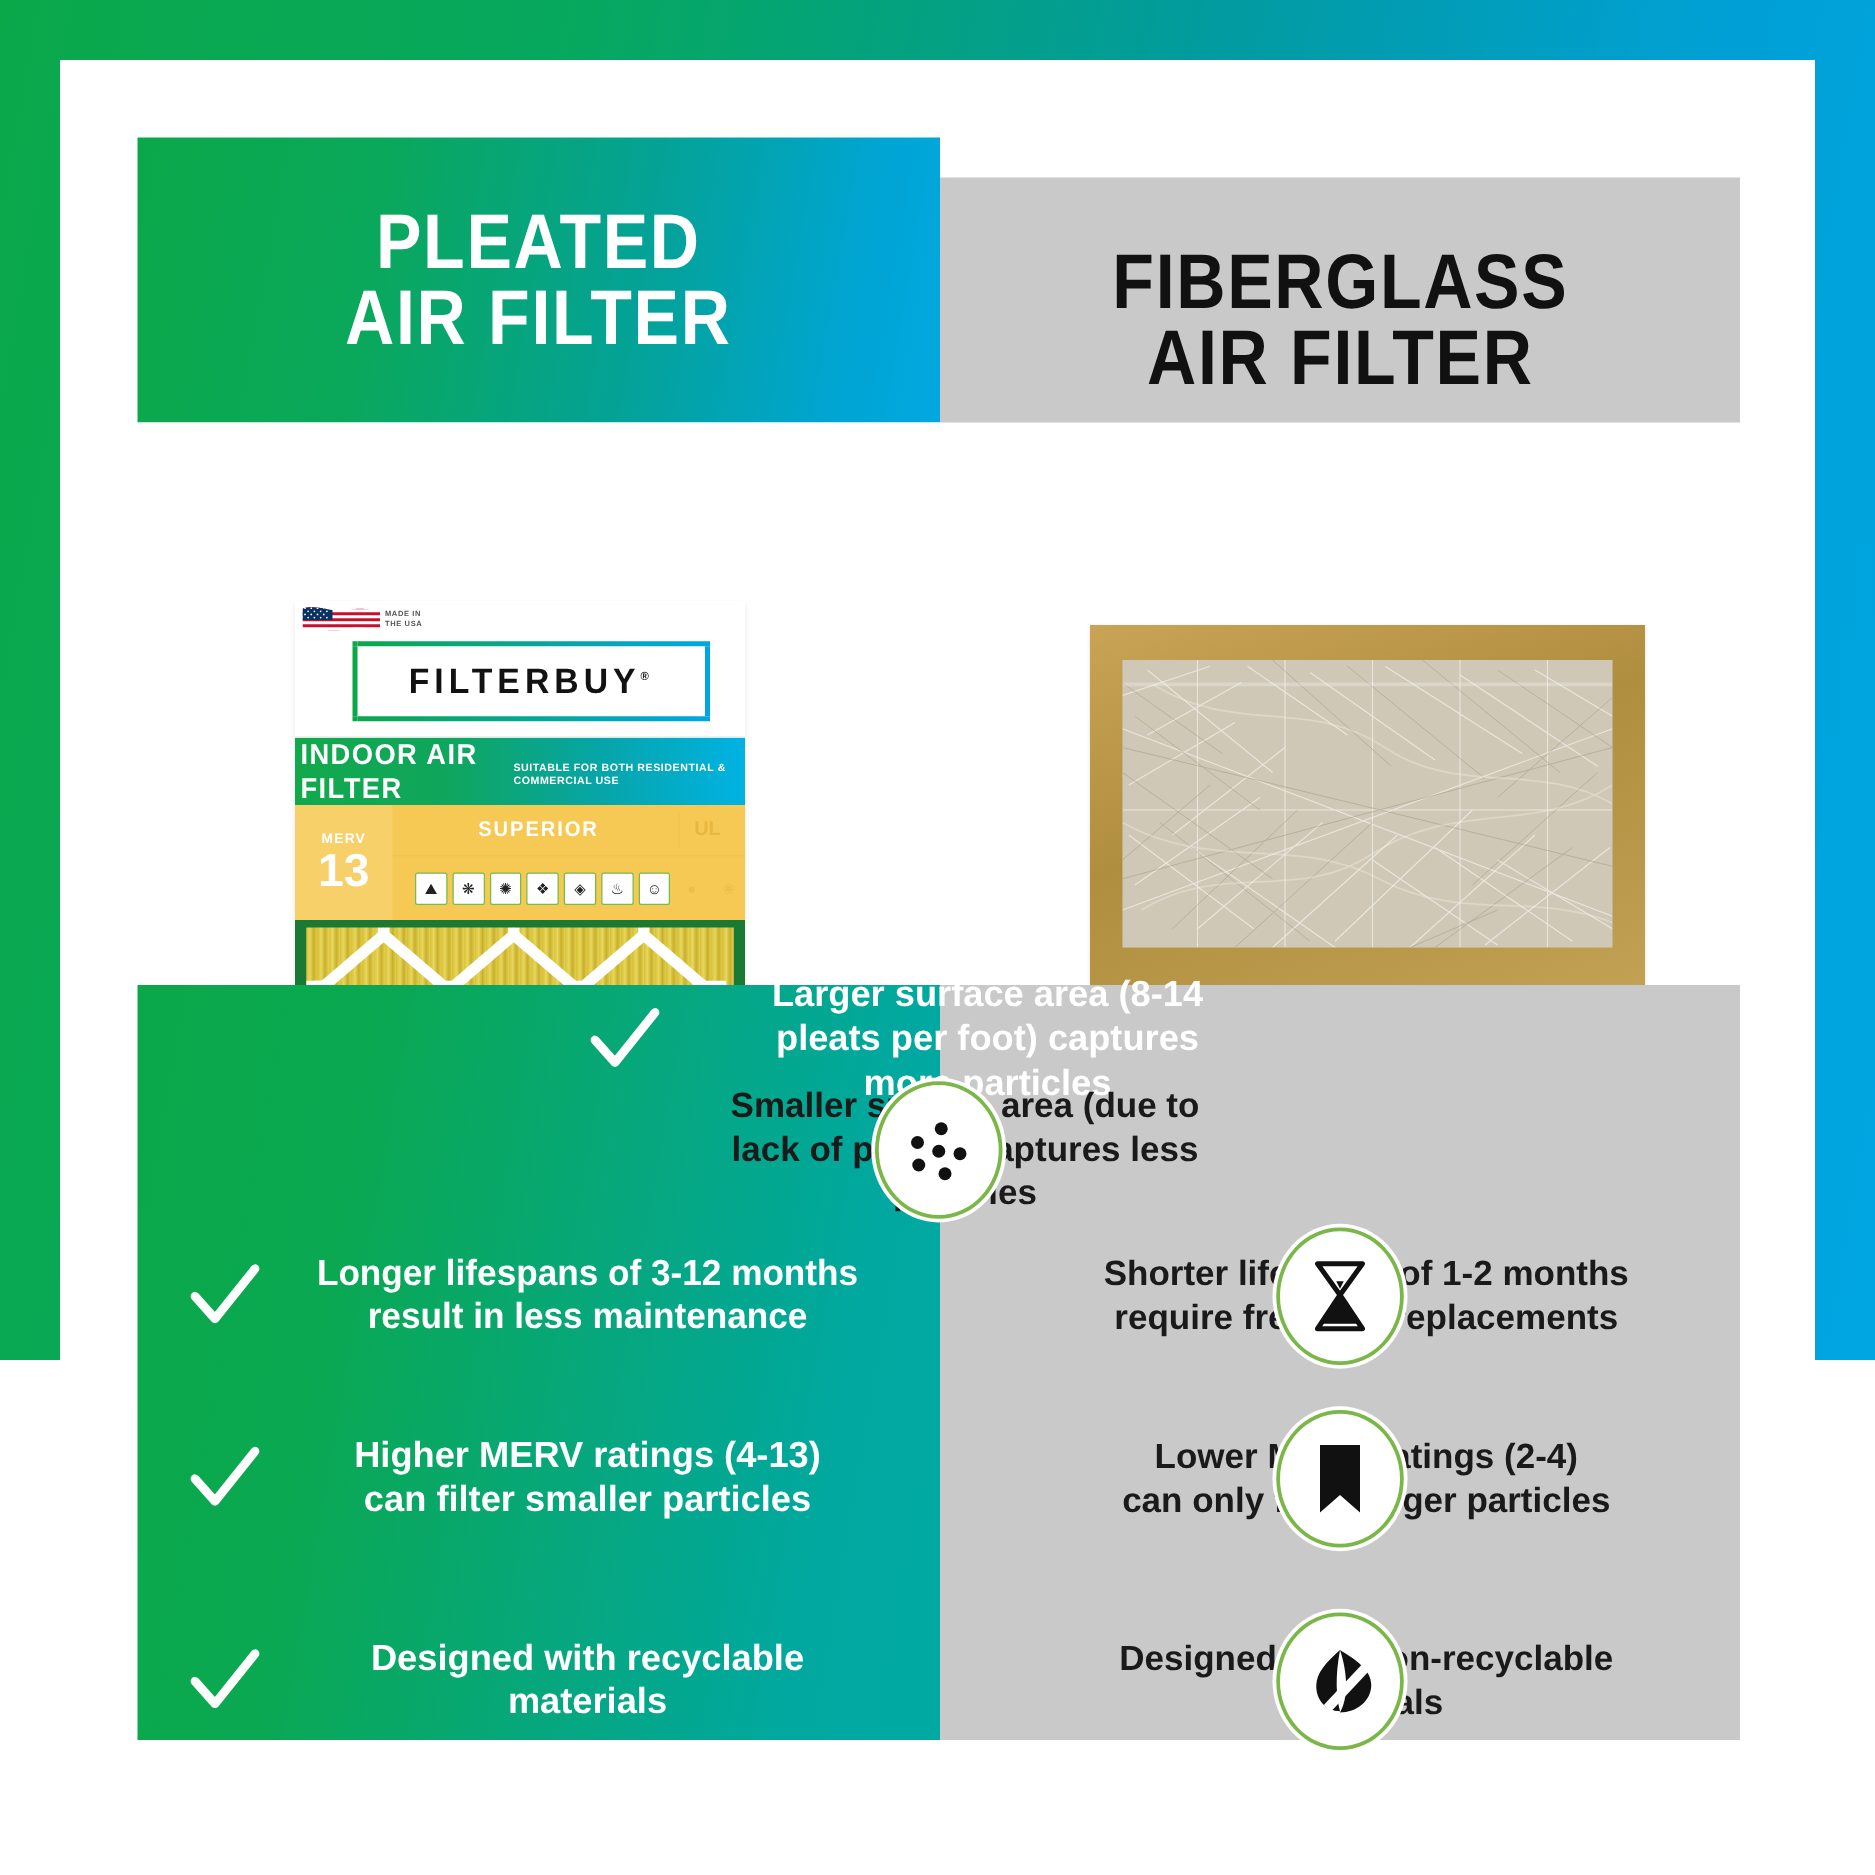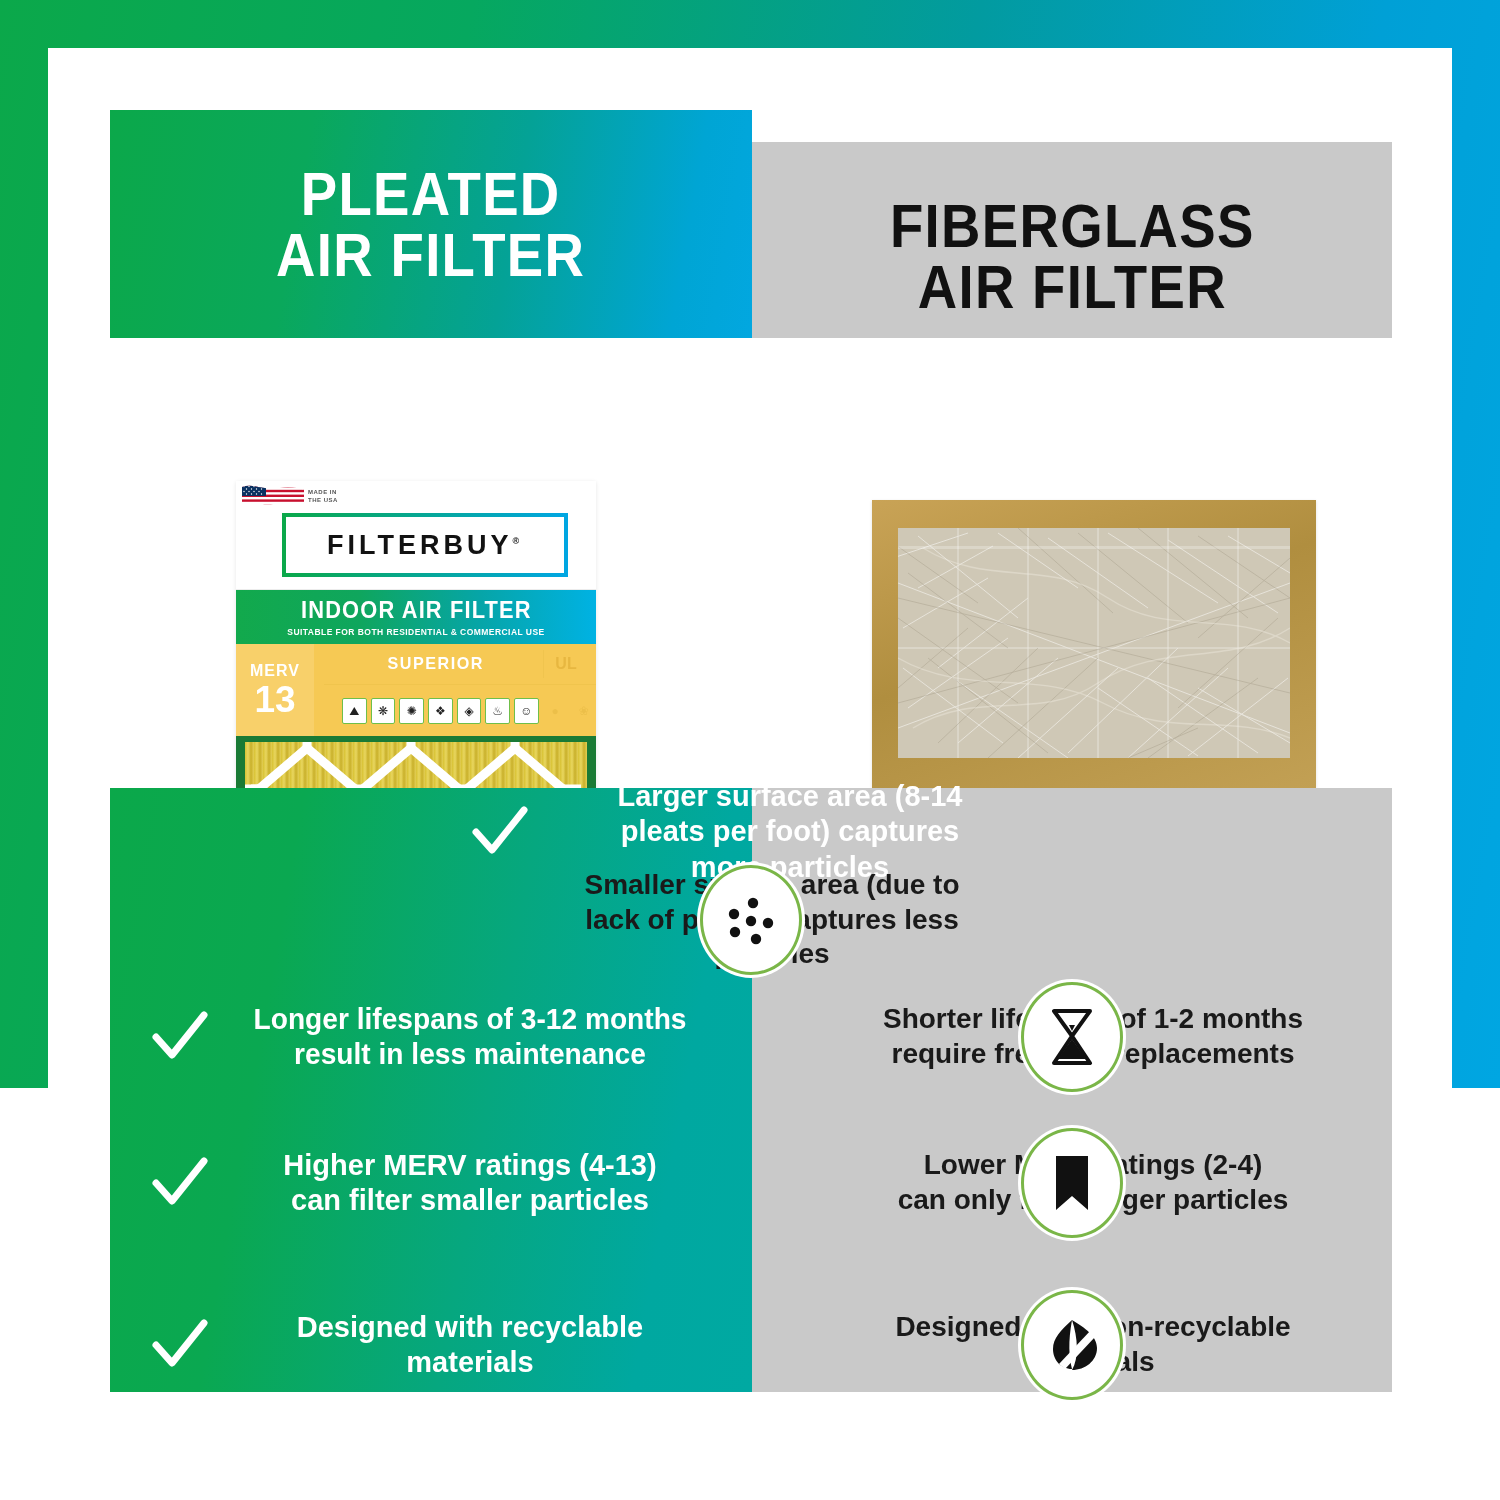--- a/index.html
+++ b/index.html
@@ -94,40 +94,40 @@
   }
   .logo-text{
     font-size:27px;font-weight:bold;letter-spacing:4px;color:#121212;
     transform:scaleY(1.05);
   }
   .logo-text sup{font-size:9px;vertical-align:super;}
 
   .pkg-band{
     height:54px;
     background:linear-gradient(90deg,#12a94c 0%,#0fa65d 34%,#06a5a8 68%,#00b2e3 100%);
-    display:flex;flex-direction:column;align-items:center;justify-content:center;
+    display:flex;flex-direction:row;align-items:center;justify-content:center;
     color:#fff;
   }
   .band-main{font-size:23px;font-weight:bold;letter-spacing:1.2px;transform:scaleX(.95);}
   .band-sub{font-size:8.5px;font-weight:bold;letter-spacing:.45px;margin-top:3px;}
 
   .pkg-merv{
     position:relative;height:92px;
     background:#f6c954;
   }
   .merv-left{
     position:absolute;left:0;top:0;width:78px;height:92px;
     background:#f8d06a;
     display:flex;flex-direction:column;align-items:center;justify-content:center;
     color:#ffffff;
   }
-  .merv-word{font-size:16px;font-weight:bold;letter-spacing:1px;}
+  .merv-word{font-size:11px;font-weight:bold;letter-spacing:1px;}
   .merv-num{font-size:37px;font-weight:bold;line-height:.95;margin-top:2px;}
   .merv-right{
-    position:absolute;left:88px;top:0;right:0;height:92px;
+    position:absolute;left:78px;top:0;right:0;height:92px;
   }
   .sup-row{
     position:relative;height:40px;border-bottom:1px solid #f0c44d;
     display:flex;align-items:center;justify-content:center;
   }
   .sup-text{font-size:17px;font-weight:bold;color:#ffffff;letter-spacing:1.6px;
     transform:scaleX(.95);margin-right:48px;}
   .ul-mark{
     position:absolute;right:8px;top:6px;width:44px;height:28px;
     border-left:1px solid #f0c44d;

